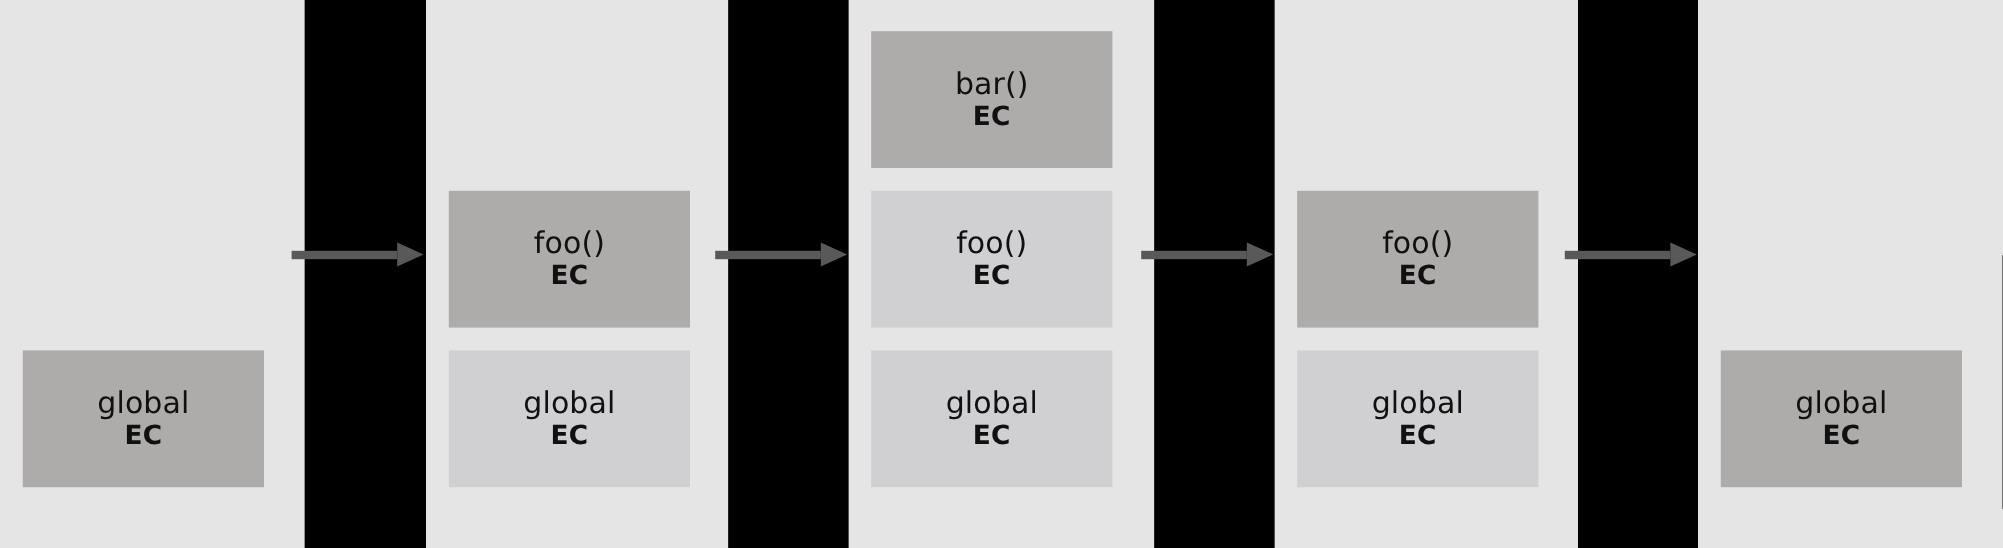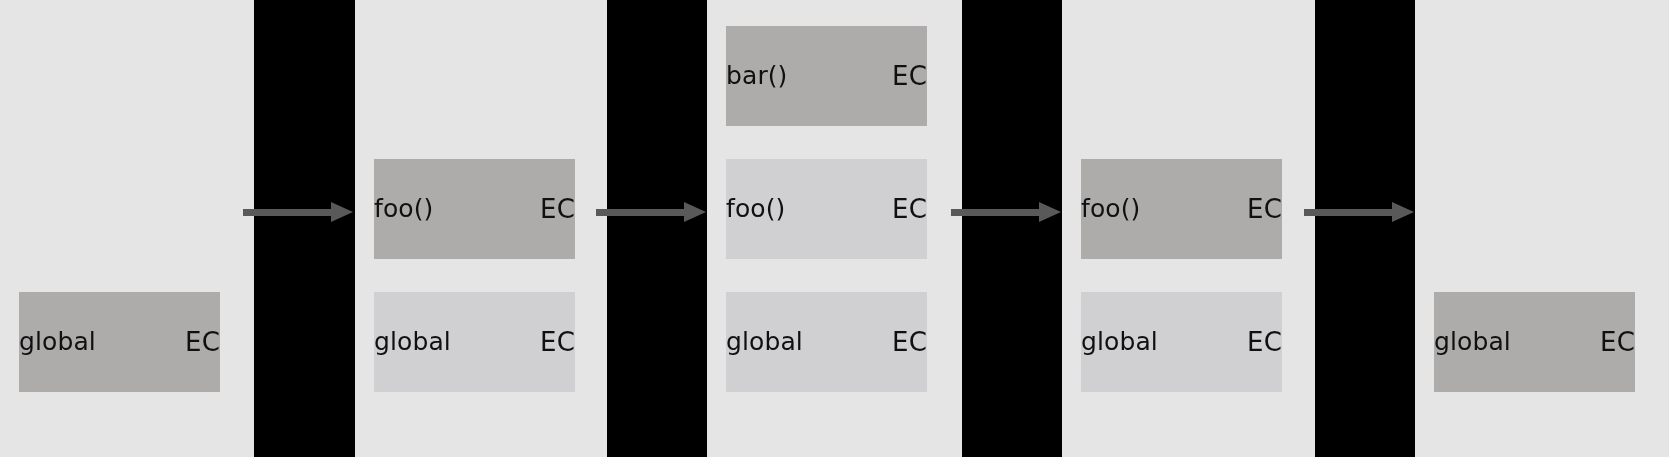--- a/index.html
+++ b/index.html
@@ -23,38 +23,39 @@
   }
   .gap-band {
     position: absolute;
     top: 0;
     height: 457px;
     background: #000000;
   }
   .frame {
     position: absolute;
     width: 201px;
-    height: 100px;
+    height: 114px;
     display: flex;
+    flex-direction: column;
     align-items: center;
-    justify-content: space-between;
+    justify-content: center;
     box-sizing: border-box;
     line-height: 1.18;
   }
   .frame.dark  { background: #aeabab; }
   .frame.light { background: #d0cfd1; }
   .frame .fname {
     font-size: 25px;
     font-weight: 400;
     color: #101010;
     letter-spacing: 0.1px;
   }
   .frame .ectag {
-    font-size: 26px;
-    font-weight: 400;
+    font-size: 22px;
+    font-weight: 700;
     color: #101010;
     letter-spacing: 0.2px;
   }
   .arrow {
     position: absolute;
     height: 12px;
   }
   .arrow .shaft {
     position: absolute;
     left: 0;

